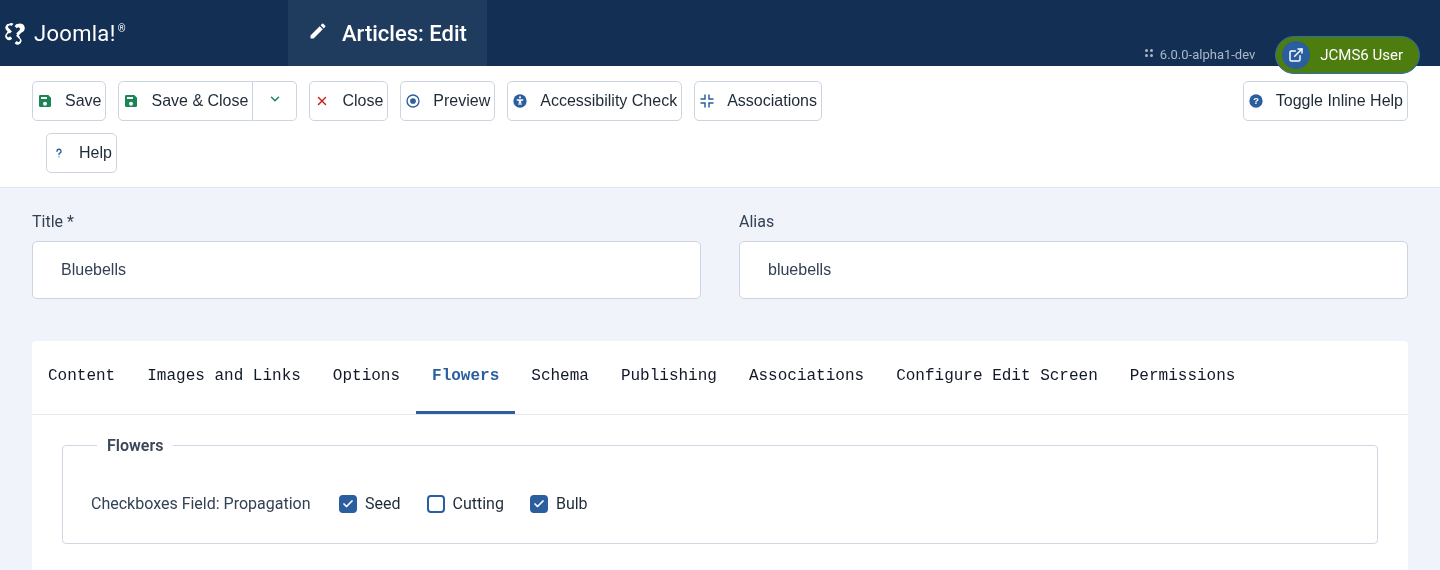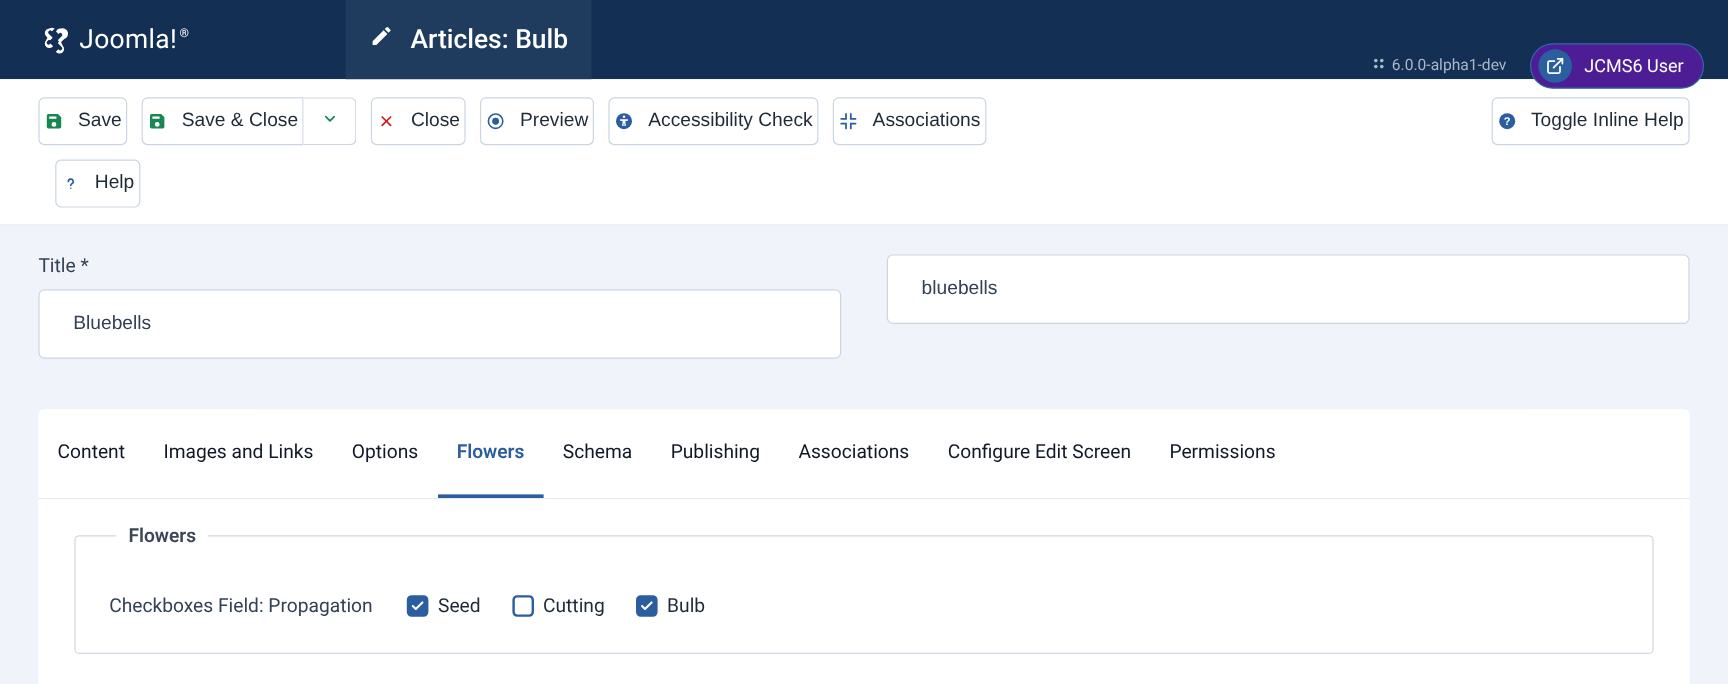--- a/index.html
+++ b/index.html
@@ -15,21 +15,21 @@
     display: flex;
     height: 66px;
     background: #132f53;
     color: #fff;
     align-items: stretch;
   }
   .brand {
     width: 288px;
     display: flex;
     align-items: center;
-    padding-left: 32px;
+    padding-left: 0;
     gap: 6px;
   }
   .brand-logo {
     width: 28px; height: 28px;
     display: flex; align-items: center; justify-content: center;
   }
   .brand-text {
     font-size: 22px;
     font-weight: 400;
     letter-spacing: 0.3px;
@@ -55,21 +55,21 @@
     margin-top: 43px;
   }
   .version-tag {
     color: #aab8c9;
     font-size: 13px;
     display: flex;
     align-items: center;
     gap: 5px;
   }
   .user-pill {
-    background: #4c1d95;
+    background: #4d7c0f;
     border: 1px solid #2f6aaa;
     border-radius: 22px;
     height: 38px;
     display: flex;
     align-items: center;
     gap: 10px;
     padding: 0 16px 0 6px;
     color: #fff;
     font-size: 15px;
     cursor: pointer;
@@ -141,20 +141,21 @@
     display: flex;
     border-bottom: 1px solid #e6eaf0;
     padding: 0 0;
   }
   .tab {
     padding: 26px 16px;
     font-size: 16px;
     color: #111827;
     cursor: pointer;
     border-bottom: 3px solid transparent;
+    font-family: Liberation Mono, monospace;
   }
   .tab.active {
     color: #2a5e9e;
     font-weight: 600;
     border-bottom-color: #2a5e9e;
   }
 
   
   .tab-body { padding: 30px 30px 40px; }
   .fieldset {
@@ -203,21 +204,21 @@
     <span class="brand-text">
       <span>Joomla!</span><span class="brand-reg">®</span>
     </span>
   </div>
   <div class="page-title-bar">
     <span>
       <svg viewBox="0 0 24 24" width="20" height="20" fill="#fff">
           <path d="M3 17.25V21h3.75l11-11-3.75-3.75-11 11ZM20.71 7.04a1 1 0 0 0 0-1.41l-2.34-2.34a1 1 0 0 0-1.41 0l-1.83 1.83 3.75 3.75 1.83-1.83Z"></path>
         </svg>
     </span>
-    <span>Articles: Bulb</span>
+    <span>Articles: Edit</span>
   </div>
   <div class="topbar-spacer"></div>
   <div class="topbar-right">
     <span class="version-tag">
       <span>
         <svg viewBox="0 0 24 24" width="12" height="12" fill="#aab8c9">
             <circle cx="7" cy="7" r="3"></circle>
             <circle cx="17" cy="7" r="3"></circle>
             <circle cx="7" cy="17" r="3"></circle>
             <circle cx="17" cy="17" r="3"></circle>
@@ -336,20 +337,21 @@
   </div>
 </div>
 
 <div class="form-area">
   <div class="fields-row">
     <div class="field">
       <label>Title *</label>
       <input class="input" value="Bluebells" style="">
     </div>
     <div class="field">
+      <label>Alias</label>
       <input class="input" value="bluebells" style="">
     </div>
   </div>
 </div>
 
 <div class="tabs-wrap">
   <div class="tabs" id="tabs">
       <div class="tab">Content</div>
       <div class="tab">Images and Links</div>
       <div class="tab">Options</div>

